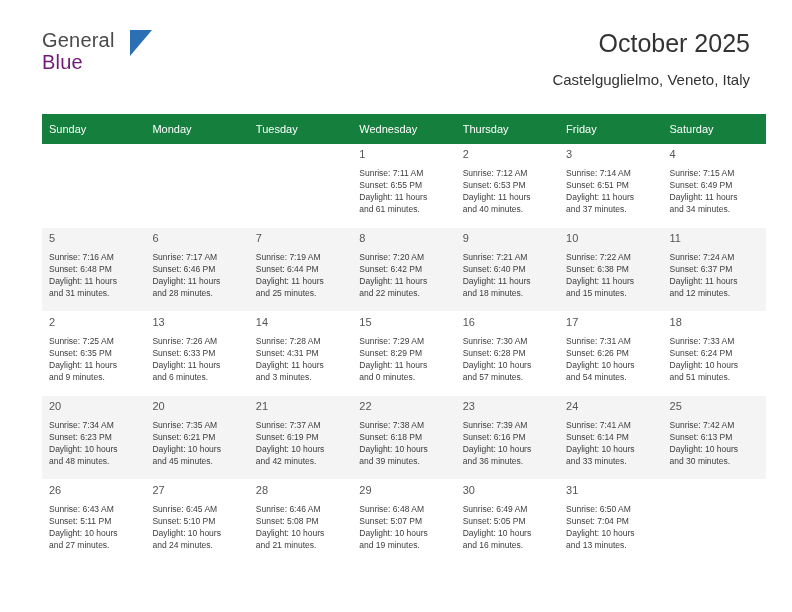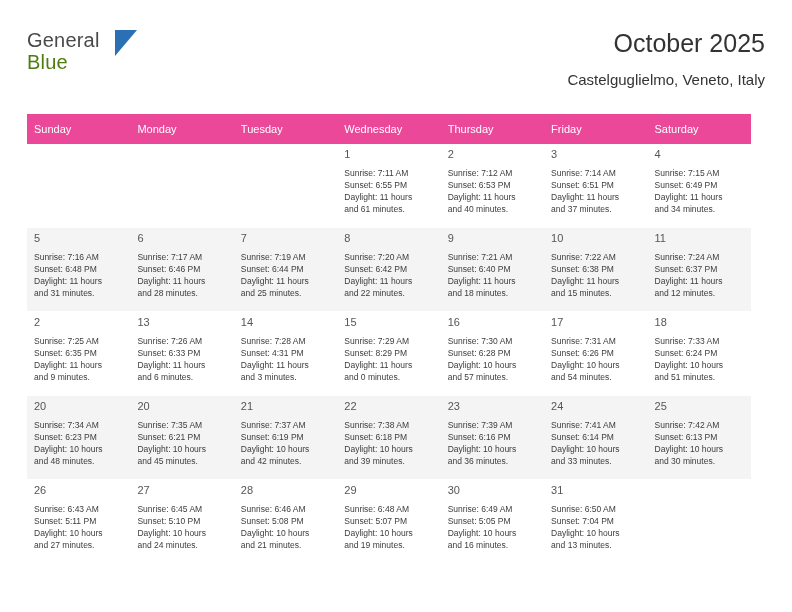--- a/index.html
+++ b/index.html
@@ -12,21 +12,21 @@
     background: #ffffff;
     font-family: "Liberation Sans", sans-serif;
     color: #222222;
     overflow: hidden;
   }
   .page {
     position: relative;
     width: 792px;
     height: 612px;
     box-sizing: border-box;
-    padding: 0 27px;
+    padding: 0 42px;
   }
   
   .header {
     display: flex;
     align-items: flex-start;
     justify-content: space-between;
     padding-top: 30px;
     height: 62px;
   }
   .logo {
@@ -36,21 +36,21 @@
     line-height: 1;
   }
   .logo-general {
     font-size: 20px;
     color: #4a4a4a;
     letter-spacing: 0.2px;
   }
   .logo-blue {
     display: block;
     font-size: 20px;
-    color: #4d7c0f;
+    color: #701a75;
     margin-top: 2px;
     letter-spacing: 0.2px;
   }
   .logo-flag {
     position: absolute;
     right: 10px;
     top: 0px;
     width: 0;
     height: 0;
     border-left: 22px solid #2b6fb5;
@@ -71,21 +71,21 @@
     color: #333333;
   }
   
   .calendar {
     margin-top: 22px;
     width: 724px;
     border-collapse: collapse;
     table-layout: fixed;
   }
   .calendar th {
-    background: #ec4899;
+    background: #15803d;
     color: #ffffff;
     font-size: 11px;
     font-weight: normal;
     text-align: left;
     padding: 6px 0 6px 7px;
     height: 18px;
   }
   .calendar td {
     vertical-align: top;
     padding: 4px 6px 7px 7px;

